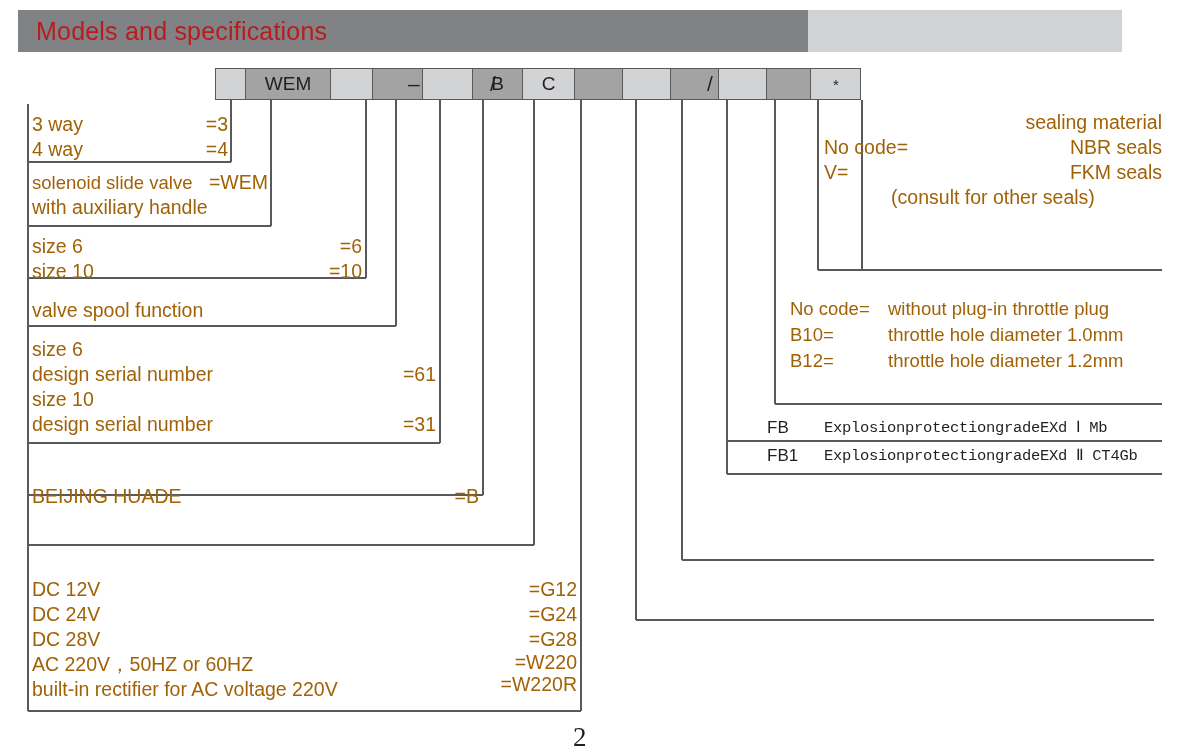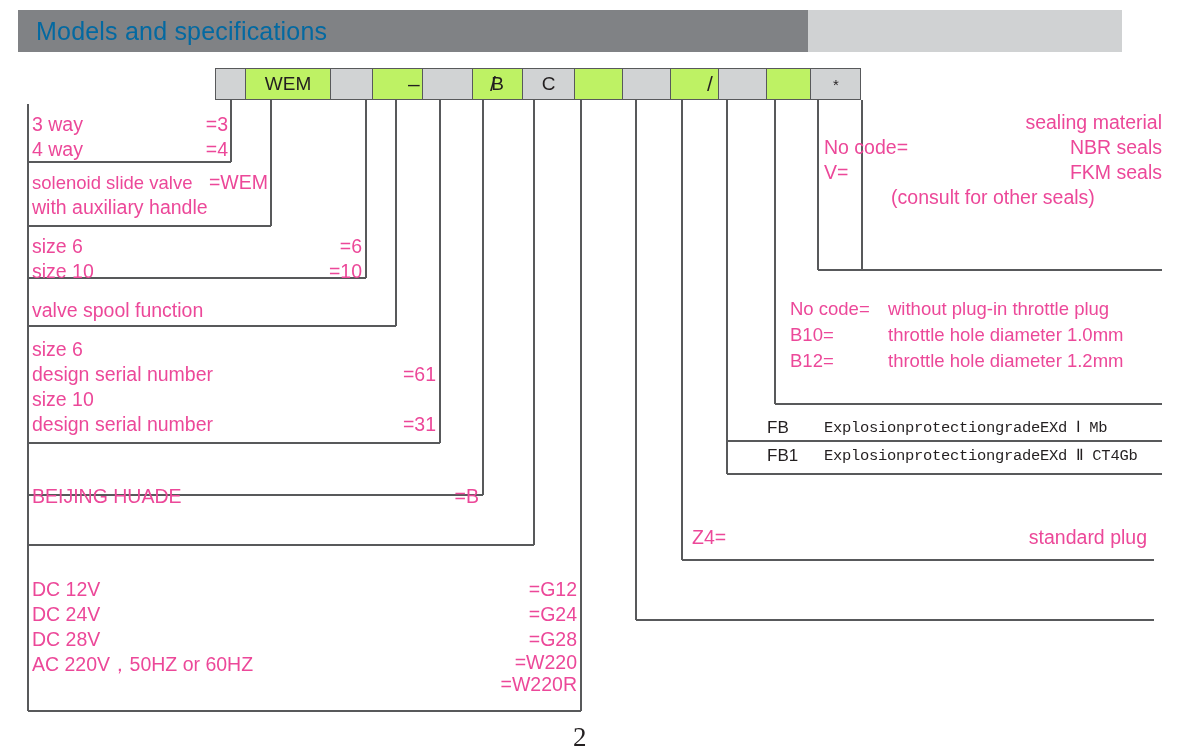--- a/index.html
+++ b/index.html
@@ -34,21 +34,21 @@
     left: 808px; top: 10px;
     width: 314px; height: 42px;
     background: #d0d2d3;
   }
   .hdr-title {
     position: absolute;
     left: 36px; top: 10px;
     height: 42px;
     line-height: 42px;
     font-size: 25px;
-    color: #0369a1;
+    color: #b91c1c;
     letter-spacing: 0.2px;
     white-space: nowrap;
   }
 
   
   .code-strip {
     position: absolute;
     left: 215px; top: 68px;
     height: 32px;
     border: 1px solid #58595b;
@@ -62,21 +62,21 @@
     position: relative;
     font-size: 19px;
     color: #231f20;
     display: flex;
     align-items: center;
     justify-content: center;
     white-space: nowrap;
   }
   .cell:last-child { border-right: none; }
   .cell.g { background: #d1d3d4; }
-  .cell.w { background: #bef264; }
+  .cell.w { background: #a3a3a3; }
   .cell.star { font-size: 15px; }
 
   
   .slash {
     position: absolute;
     font-size: 21px;
     color: #231f20;
     top: 50%;
     transform: translateY(-50%);
     pointer-events: none;
@@ -88,21 +88,21 @@
     left: 0; top: 0;
     width: 1179px; height: 754px;
     pointer-events: none;
   }
 
   
   .tb {
     position: absolute;
     font-size: 19.5px;
     line-height: 25px;
-    color: #ec4899;
+    color: #a16207;
     white-space: nowrap;
   }
   .row {
     position: relative;
     height: 25px;
     line-height: 25px;
   }
   .lt { position: absolute; left: 0; }
   .rt { position: absolute; right: 0; }
   .ct { position: absolute; left: 0; right: 0; text-align: center; }
@@ -295,20 +295,21 @@
     </div>
     <div class="row">
       <span class="lt">DC 28V</span>
       <span class="rt">=G28</span>
     </div>
     <div class="row">
       <span class="lt">AC 220V，50HZ or 60HZ</span>
       <span class="rt" style="top:-2px;">=W220</span>
     </div>
     <div class="row">
+      <span class="lt">built-in rectifier for AC voltage 220V</span>
       <span class="rt" style="top:-5px;">=W220R</span>
     </div>
   </div>
 
   <div class="tb" style="left:824px; top:110px; width:338px;">
     <div class="row">
       <span class="rt">sealing material</span>
     </div>
     <div class="row">
       <span class="lt">No code=</span>
@@ -342,23 +343,17 @@
     <div style="position:relative;height:28px;">
       <span class="fb-code" style="top:4px;">FB</span>
       <span class="fb-txt" style="left:46px; top:4px;">ExplosionprotectiongradeEXd Ⅰ Mb</span>
     </div>
     <div style="position:relative;height:28px;">
       <span class="fb-code" style="top:4px;">FB1</span>
       <span class="fb-txt" style="left:46px; top:4px;">ExplosionprotectiongradeEXd Ⅱ CT4Gb</span>
     </div>
   </div>
 
-  <div class="tb" style="left:692px; top:525px; width:455px;">
-    <div class="row">
-      <span class="lt">Z4=</span>
-      <span class="rt">standard plug</span>
-    </div>
-  </div>
 
 
   <div class="pageno">2</div>
 
 </div>
 
 </body></html>

